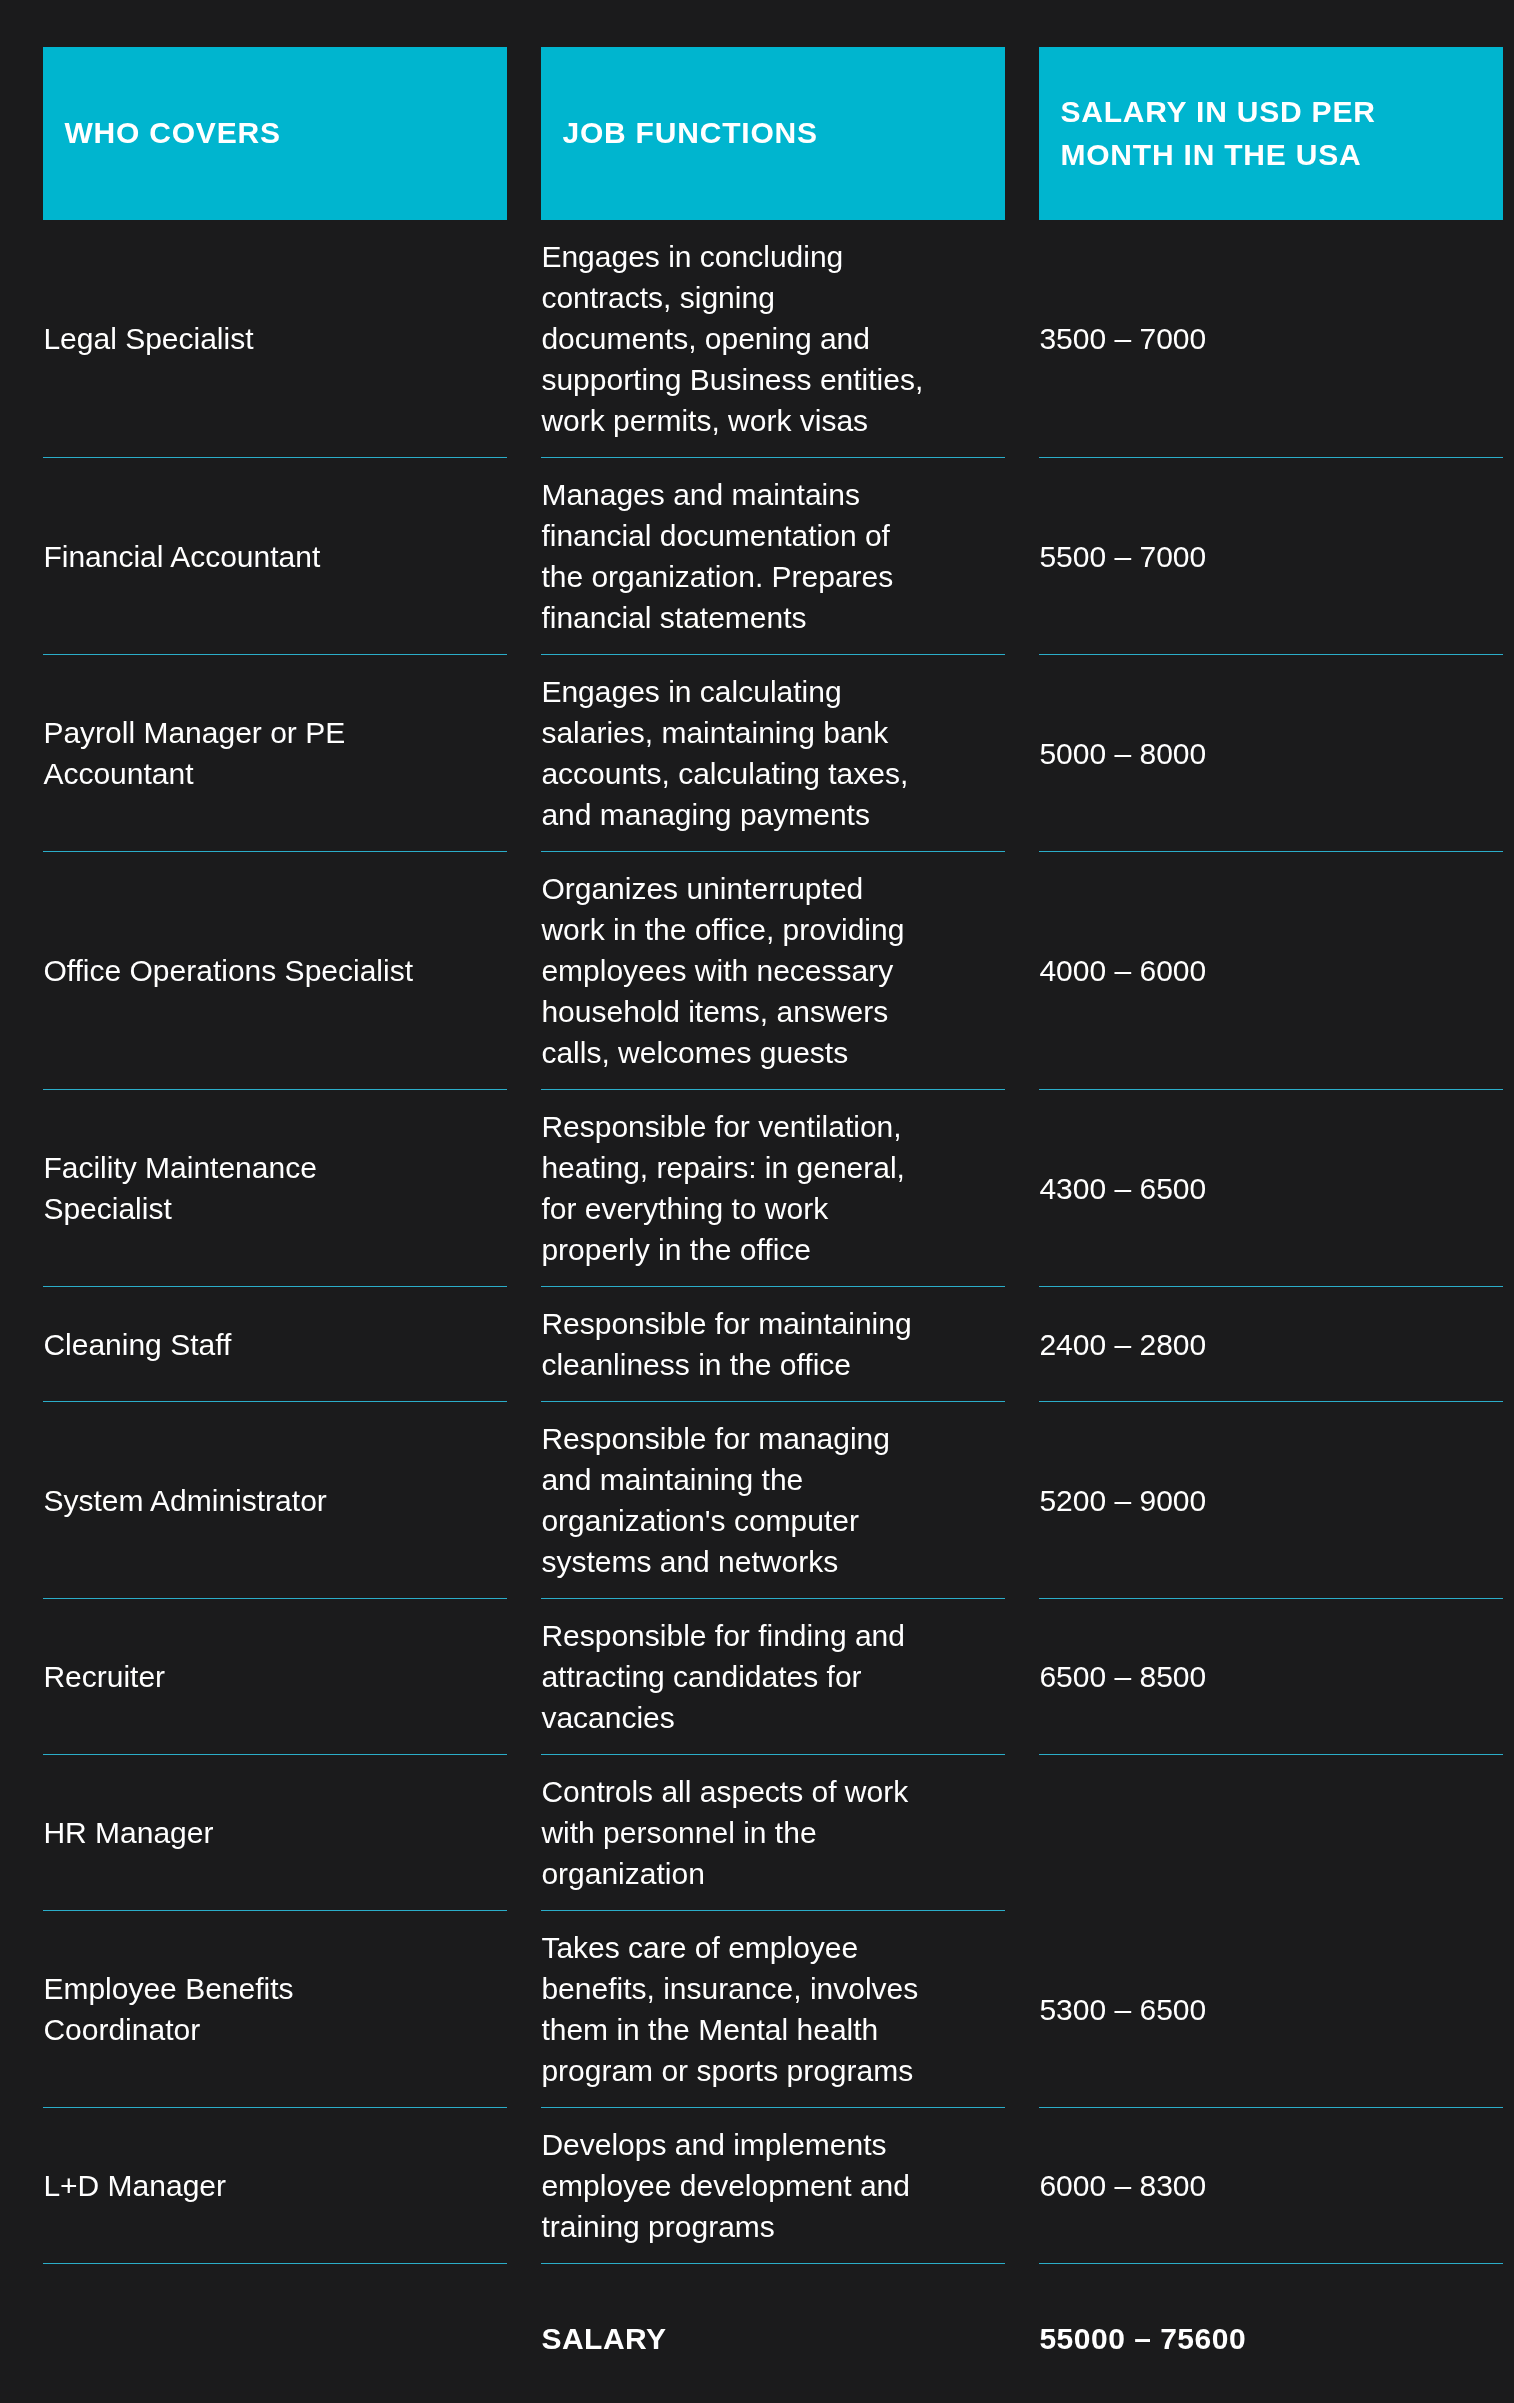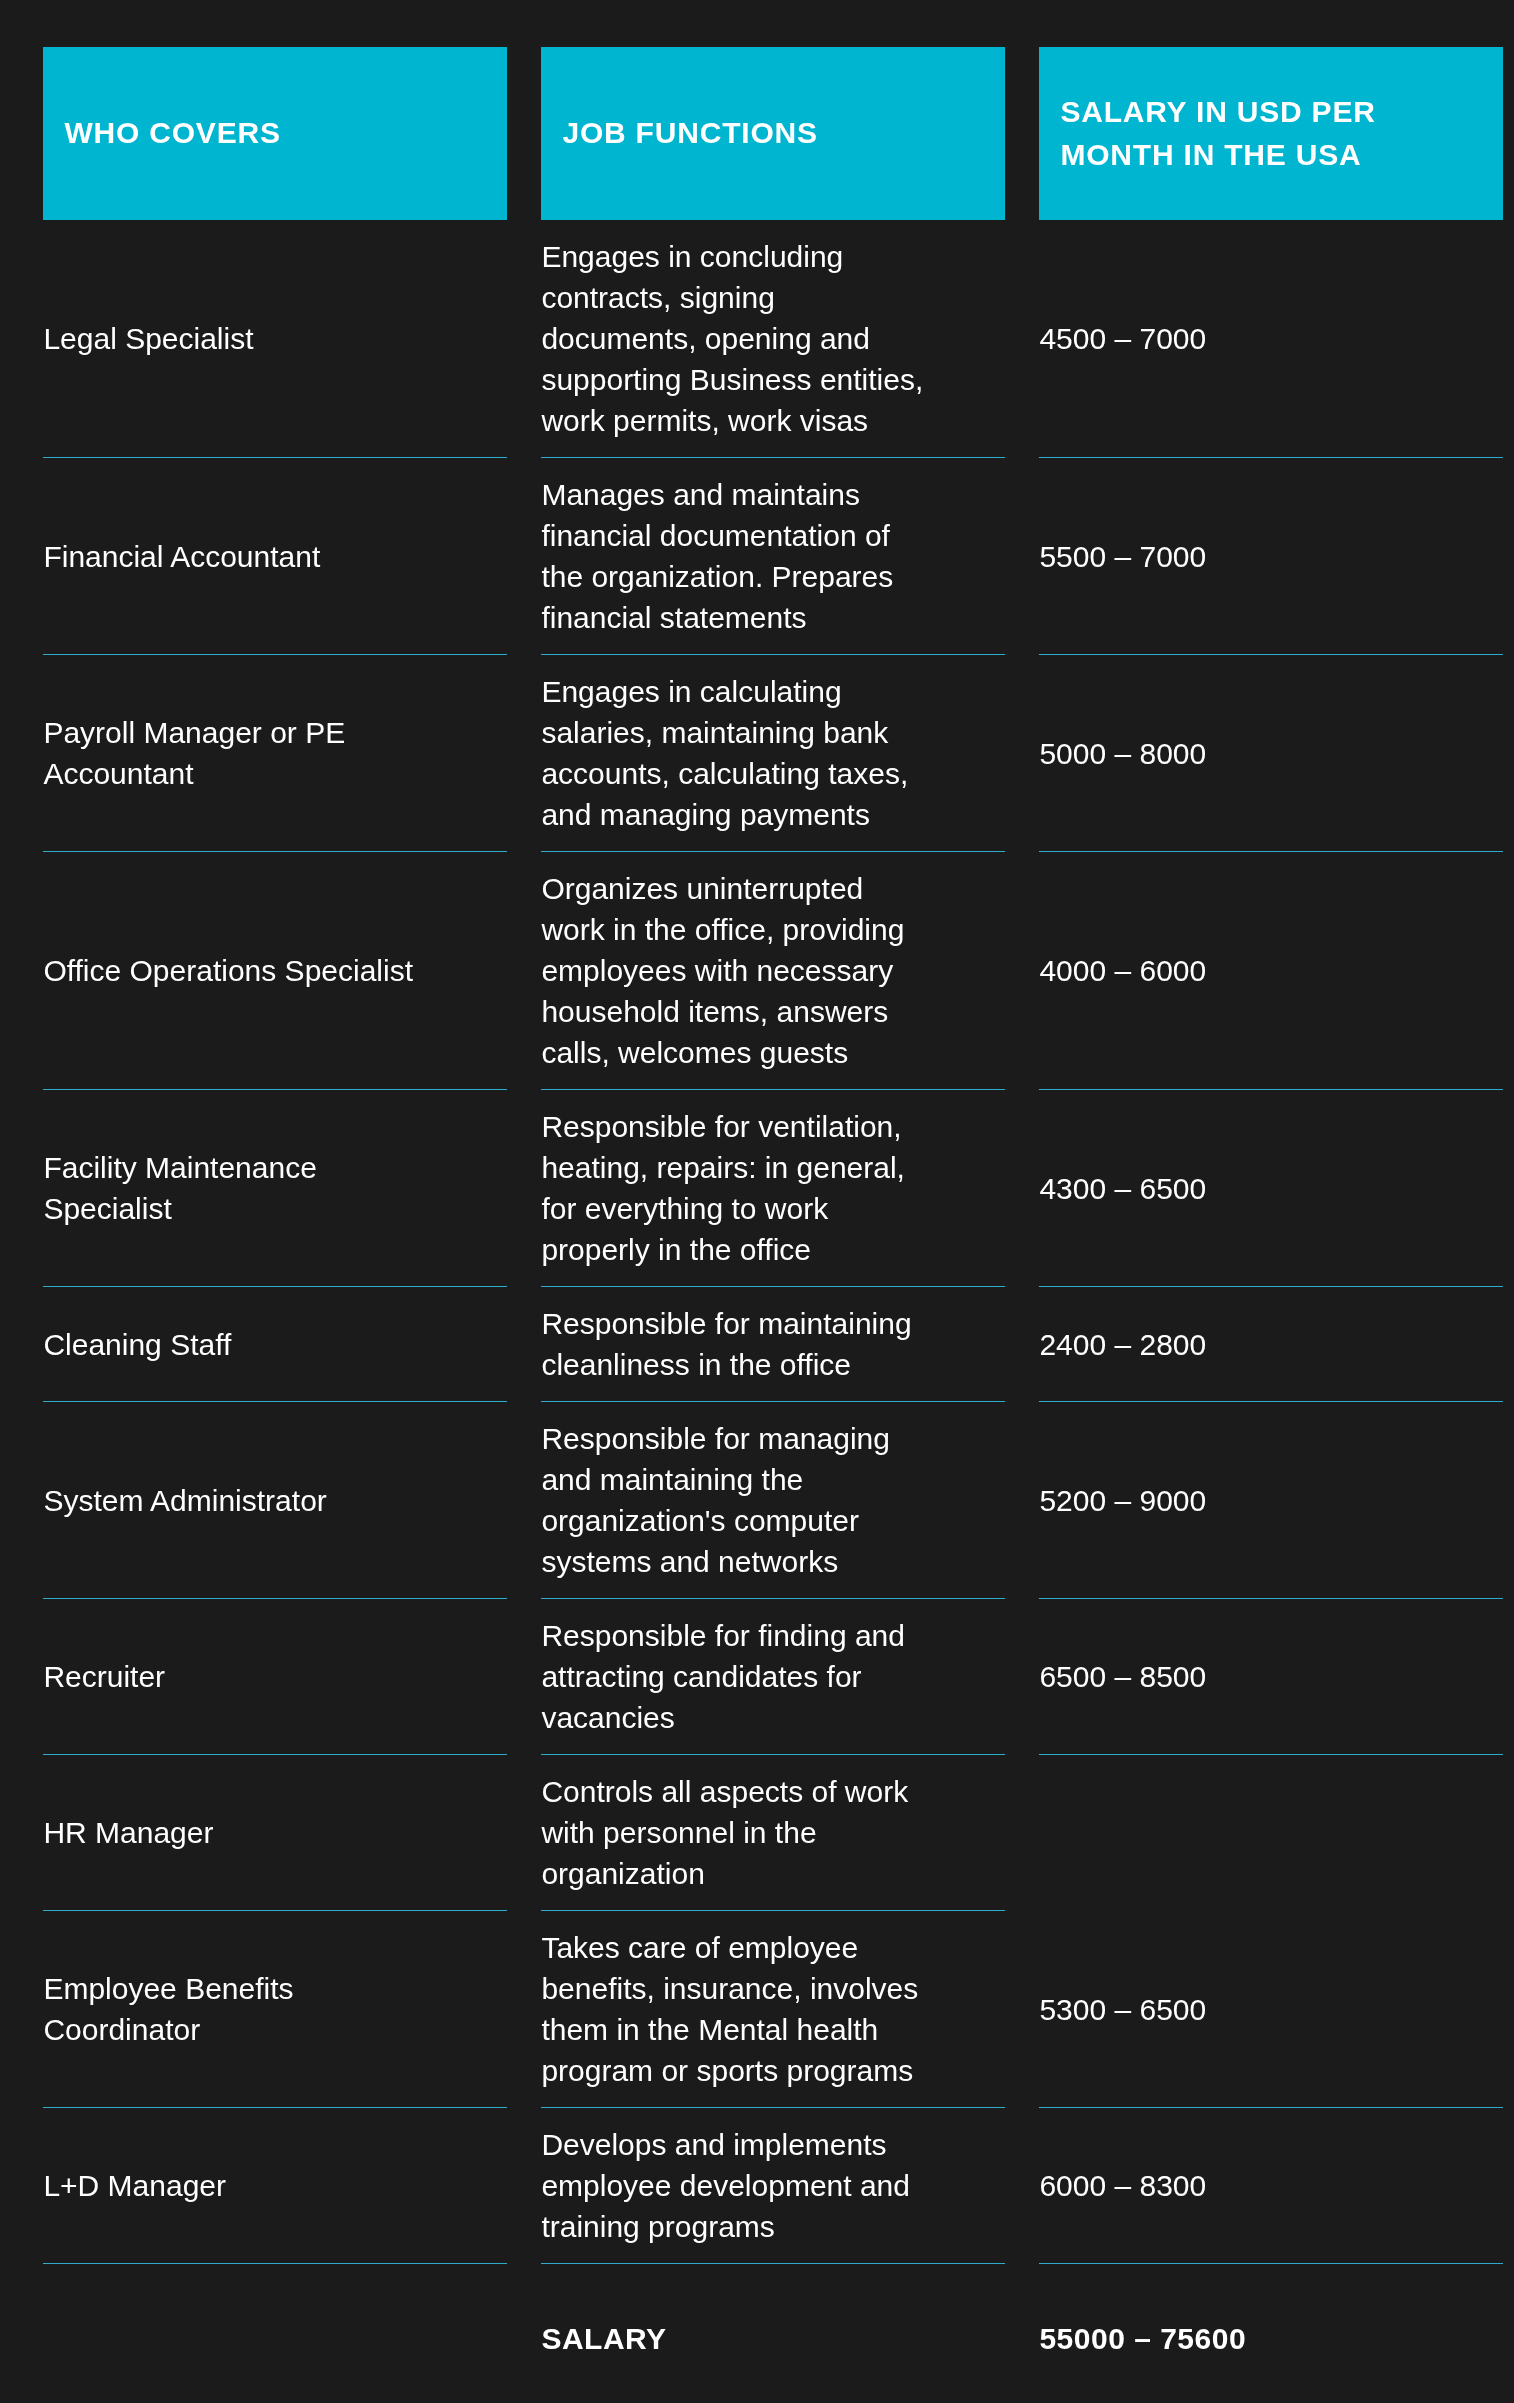--- a/index.html
+++ b/index.html
@@ -72,21 +72,21 @@
 MONTH IN THE USA</div>
   </div>
 
   <div class="grid-row">
     <div class="cell">Legal Specialist</div>
     <div class="cell">Engages in concluding
 contracts, signing
 documents, opening and
 supporting Business entities,
 work permits, work visas</div>
-    <div class="cell">4500 – 7000</div>
+    <div class="cell">3500 – 7000</div>
   </div>
 
   <div class="grid-row">
     <div class="cell">Financial Accountant</div>
     <div class="cell">Manages and maintains
 financial documentation of
 the organization. Prepares
 financial statements</div>
     <div class="cell">5500 – 7000</div>
   </div>

